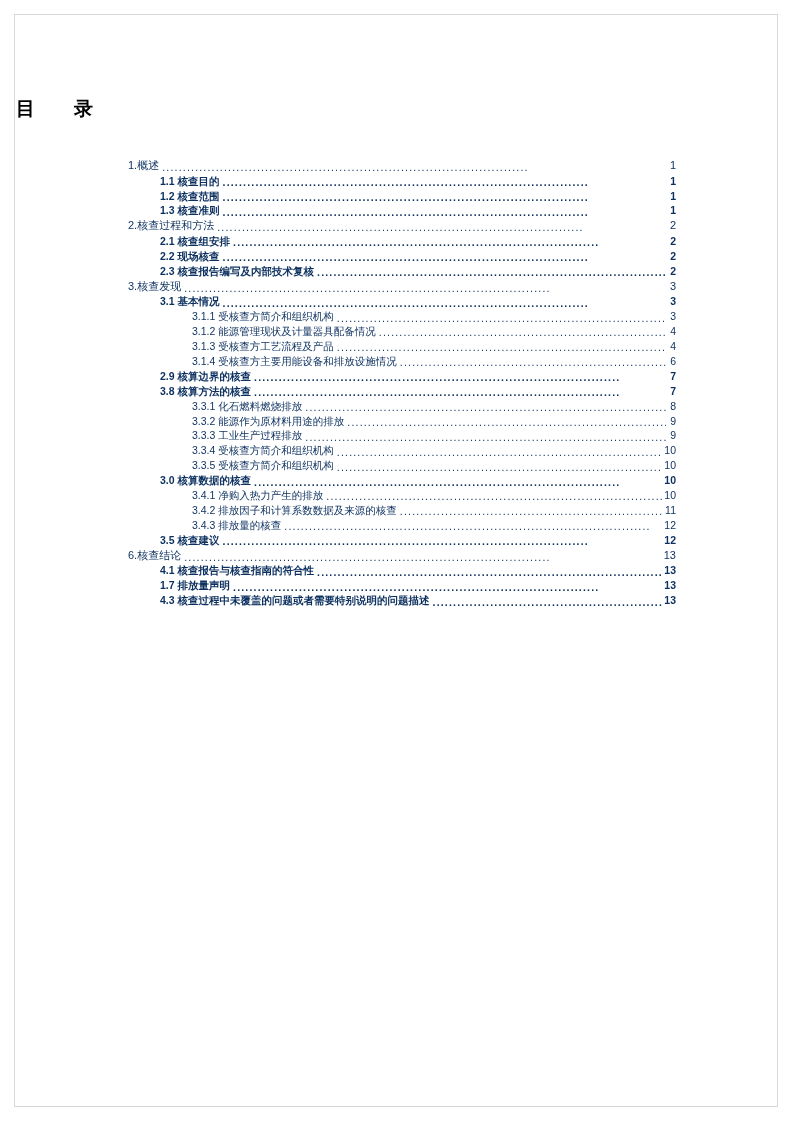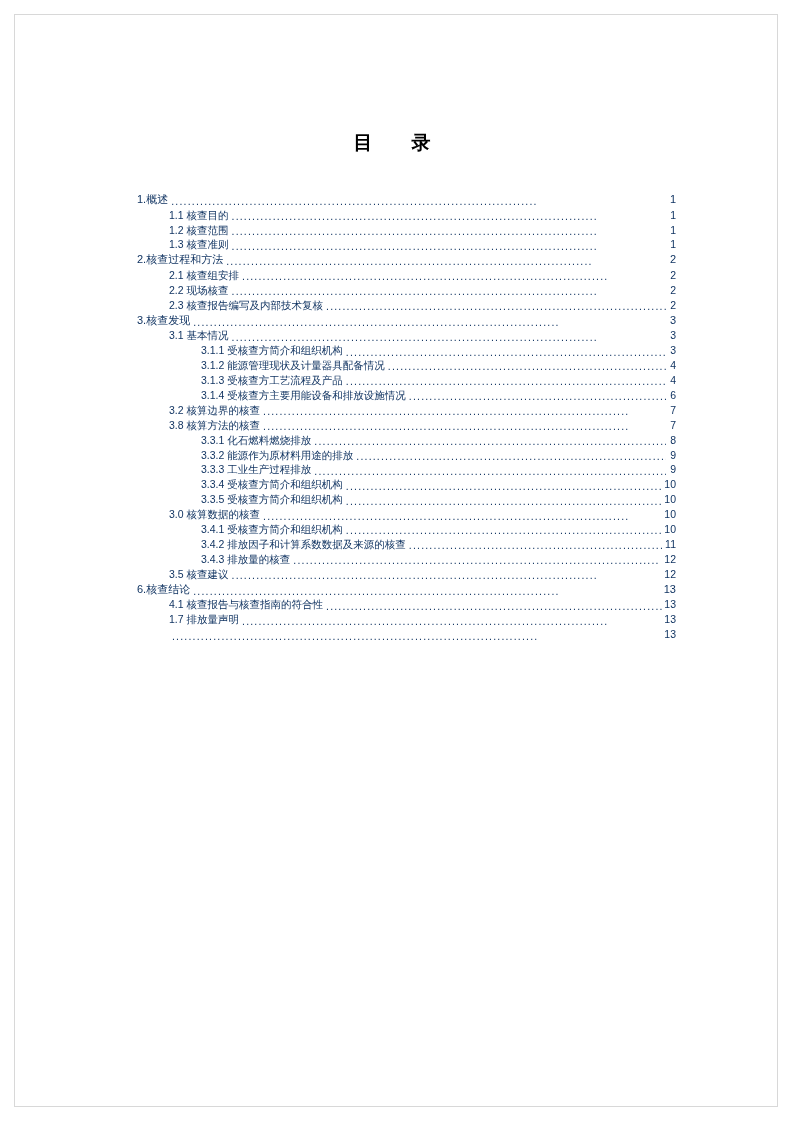--- a/index.html
+++ b/index.html
@@ -26,34 +26,32 @@
     border: 1px solid #d8d8d8;
     box-sizing: border-box;
   }
   .content {
     position: absolute;
     left: 0;
     top: 0;
     width: 794px;
   }
   .doc-title {
-    margin: 10px;
-    padding-top: 120px;
-    text-align: center;
+    margin: 16px;
+    padding-top: 80px;
     font-family: "Liberation Serif", serif;
     font-size: 19px;
     font-weight: bold;
     letter-spacing: 10px;
     color: #000000;
   }
   .toc {
     margin-top: 36px;
     padding-left: 128px;
     padding-right: 118px;
-    margin-left: 9px;
   }
   .toc-row {
     display: flex;
     align-items: flex-end;
     color: #0b2f5e;
     font-size: 10.5px;
     line-height: 1.42;
     white-space: nowrap;
   }
   .toc-row .label {
@@ -69,21 +67,21 @@
     line-height: 1;
     position: relative;
     top: -1px;
   }
   .toc-row .pagenum {
     flex: 0 0 auto;
     text-align: right;
     min-width: 8px;
   }
   .lvl1 { padding-left: 0px; font-size: 11px; }
-  .lvl2 { padding-left: 32px; }
+  .lvl2 { padding-left: 32px; font-weight: bold; }
   .lvl3 { padding-left: 64px; align-items: flex-end; }
   .lvl1 .label { font-size: 11px; }
 </style>
 </head>
 <body>
 
 <div class="page">
   <div class="page-frame"></div>
   <div class="content">
     <h1 class="doc-title">目　录</h1>
@@ -152,21 +150,21 @@
           <span class="label">3.1.3 受核查方工艺流程及产品</span>
           <span class="leader">.........................................................................................</span>
           <span class="pagenum">4</span>
         </div>
         <div class="toc-row lvl3">
           <span class="label">3.1.4 受核查方主要用能设备和排放设施情况</span>
           <span class="leader">.........................................................................................</span>
           <span class="pagenum">6</span>
         </div>
         <div class="toc-row lvl2">
-          <span class="label">3.2 核算边界的核查</span>
+          <span class="label">2.9 核算边界的核查</span>
           <span class="leader">.........................................................................................</span>
           <span class="pagenum">7</span>
         </div>
         <div class="toc-row lvl2">
           <span class="label">3.8 核算方法的核查</span>
           <span class="leader">.........................................................................................</span>
           <span class="pagenum">7</span>
         </div>
         <div class="toc-row lvl3">
           <span class="label">3.3.1 化石燃料燃烧排放</span>
@@ -192,21 +190,21 @@
           <span class="label">3.3.5 受核查方简介和组织机构</span>
           <span class="leader">.........................................................................................</span>
           <span class="pagenum">10</span>
         </div>
         <div class="toc-row lvl2">
           <span class="label">3.0 核算数据的核查</span>
           <span class="leader">.........................................................................................</span>
           <span class="pagenum">10</span>
         </div>
         <div class="toc-row lvl3">
-          <span class="label">3.4.1 受核查方简介和组织机构</span>
+          <span class="label">3.4.1 净购入热力产生的排放</span>
           <span class="leader">.........................................................................................</span>
           <span class="pagenum">10</span>
         </div>
         <div class="toc-row lvl3">
           <span class="label">3.4.2 排放因子和计算系数数据及来源的核查</span>
           <span class="leader">.........................................................................................</span>
           <span class="pagenum">11</span>
         </div>
         <div class="toc-row lvl3">
           <span class="label">3.4.3 排放量的核查</span>
@@ -227,18 +225,19 @@
           <span class="label">4.1 核查报告与核查指南的符合性</span>
           <span class="leader">.........................................................................................</span>
           <span class="pagenum">13</span>
         </div>
         <div class="toc-row lvl2">
           <span class="label">1.7 排放量声明</span>
           <span class="leader">.........................................................................................</span>
           <span class="pagenum">13</span>
         </div>
         <div class="toc-row lvl2">
+          <span class="label">4.3 核查过程中未覆盖的问题或者需要特别说明的问题描述</span>
           <span class="leader">.........................................................................................</span>
           <span class="pagenum">13</span>
         </div>
       </div>
   </div>
 </div>
 
 </body></html>

